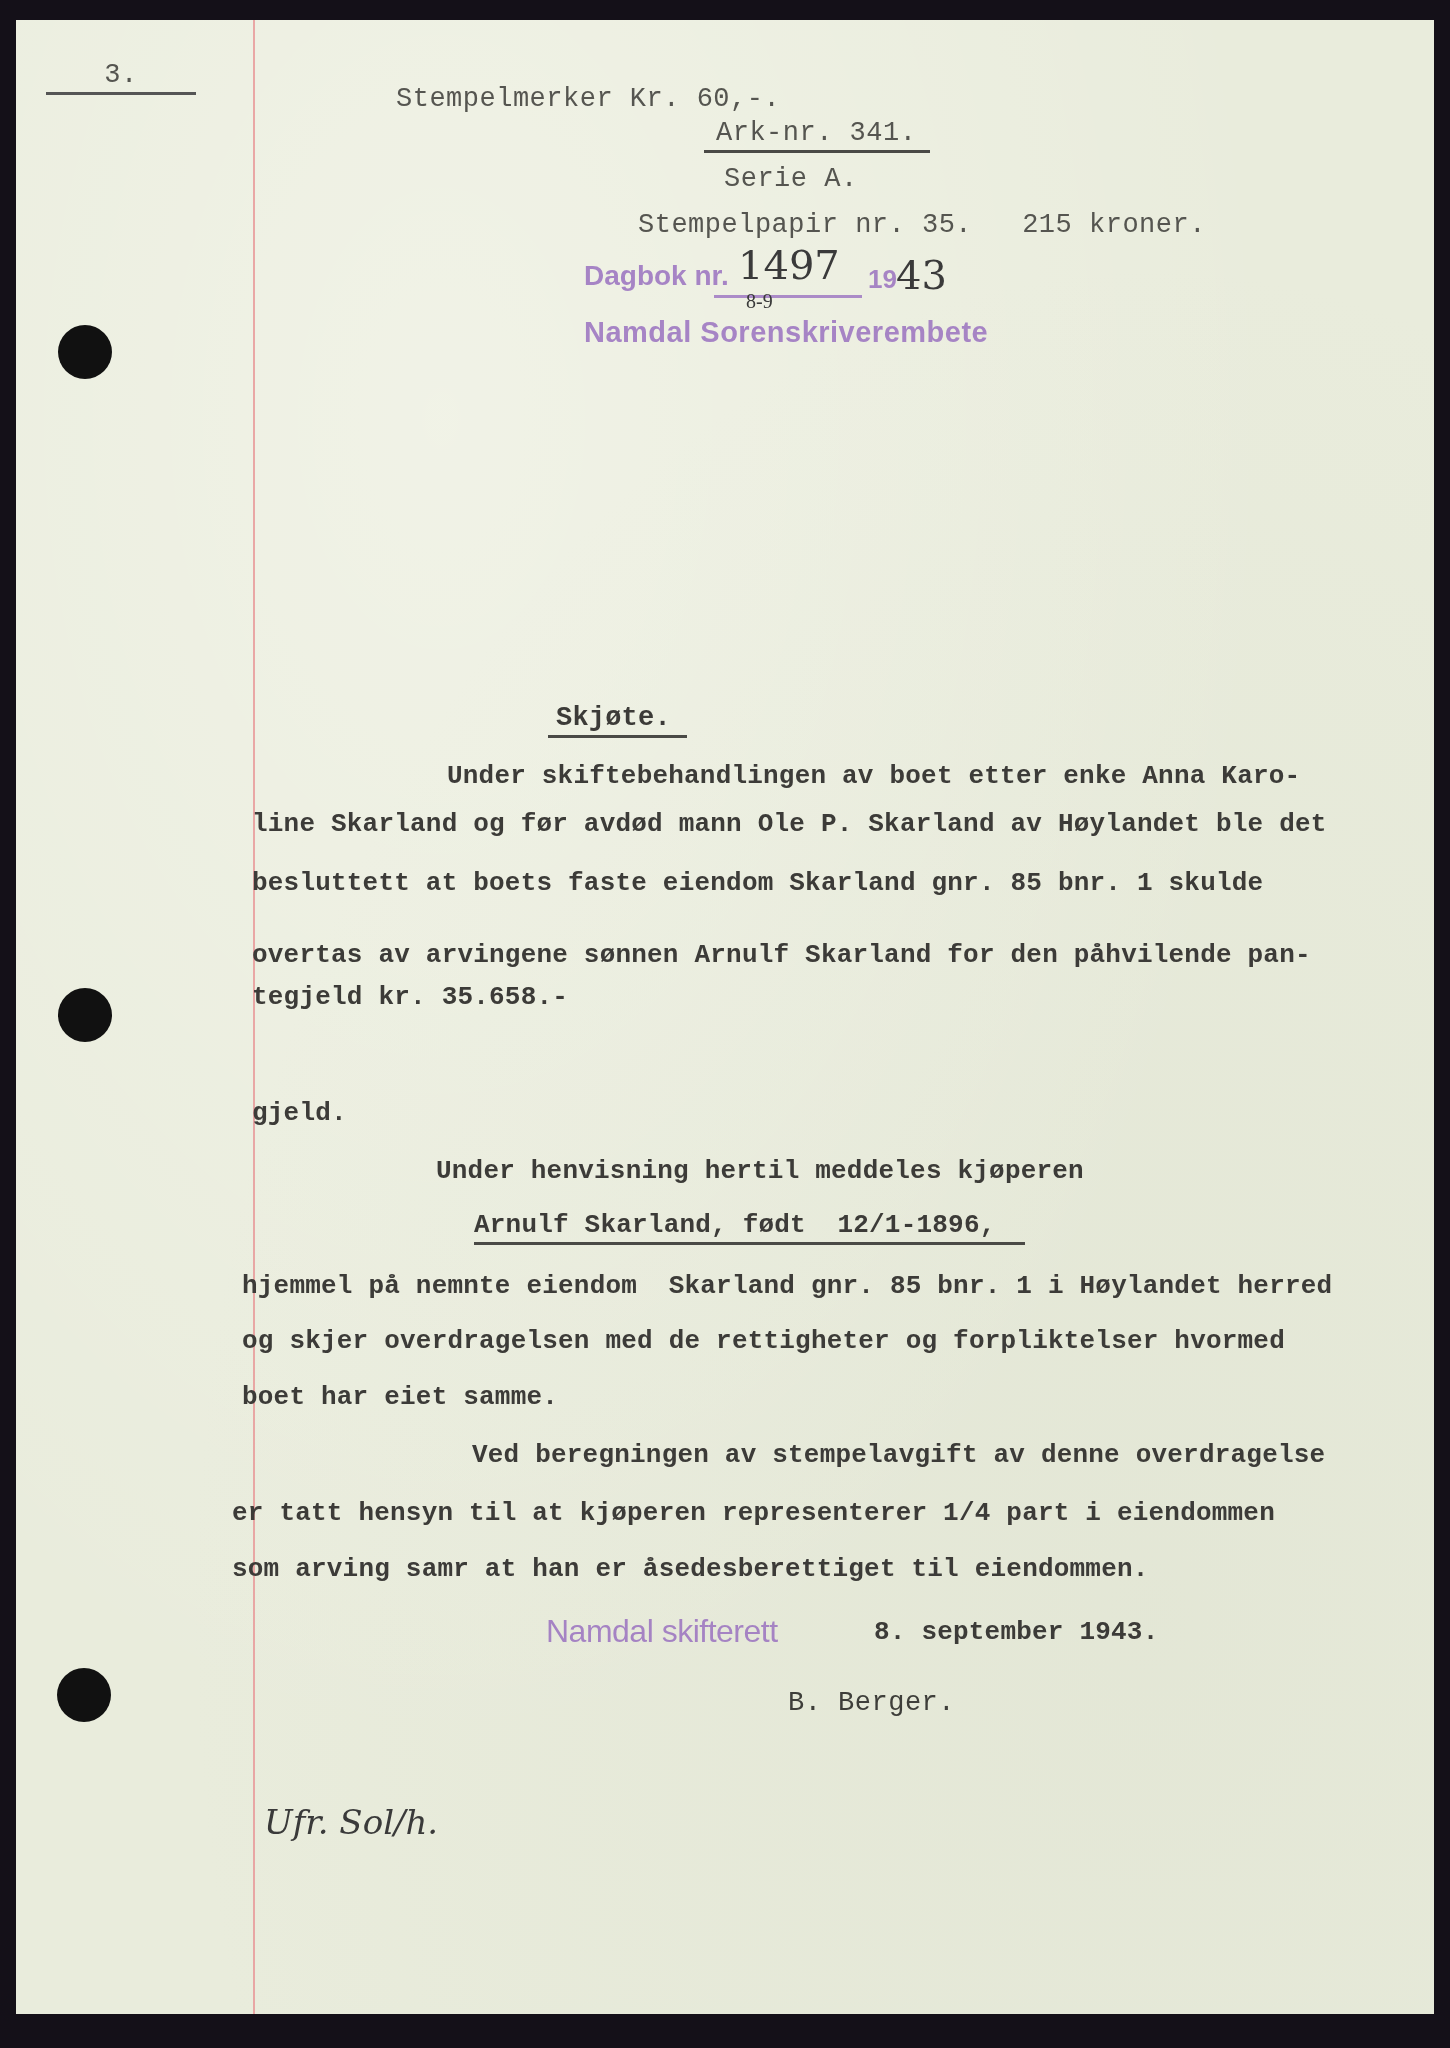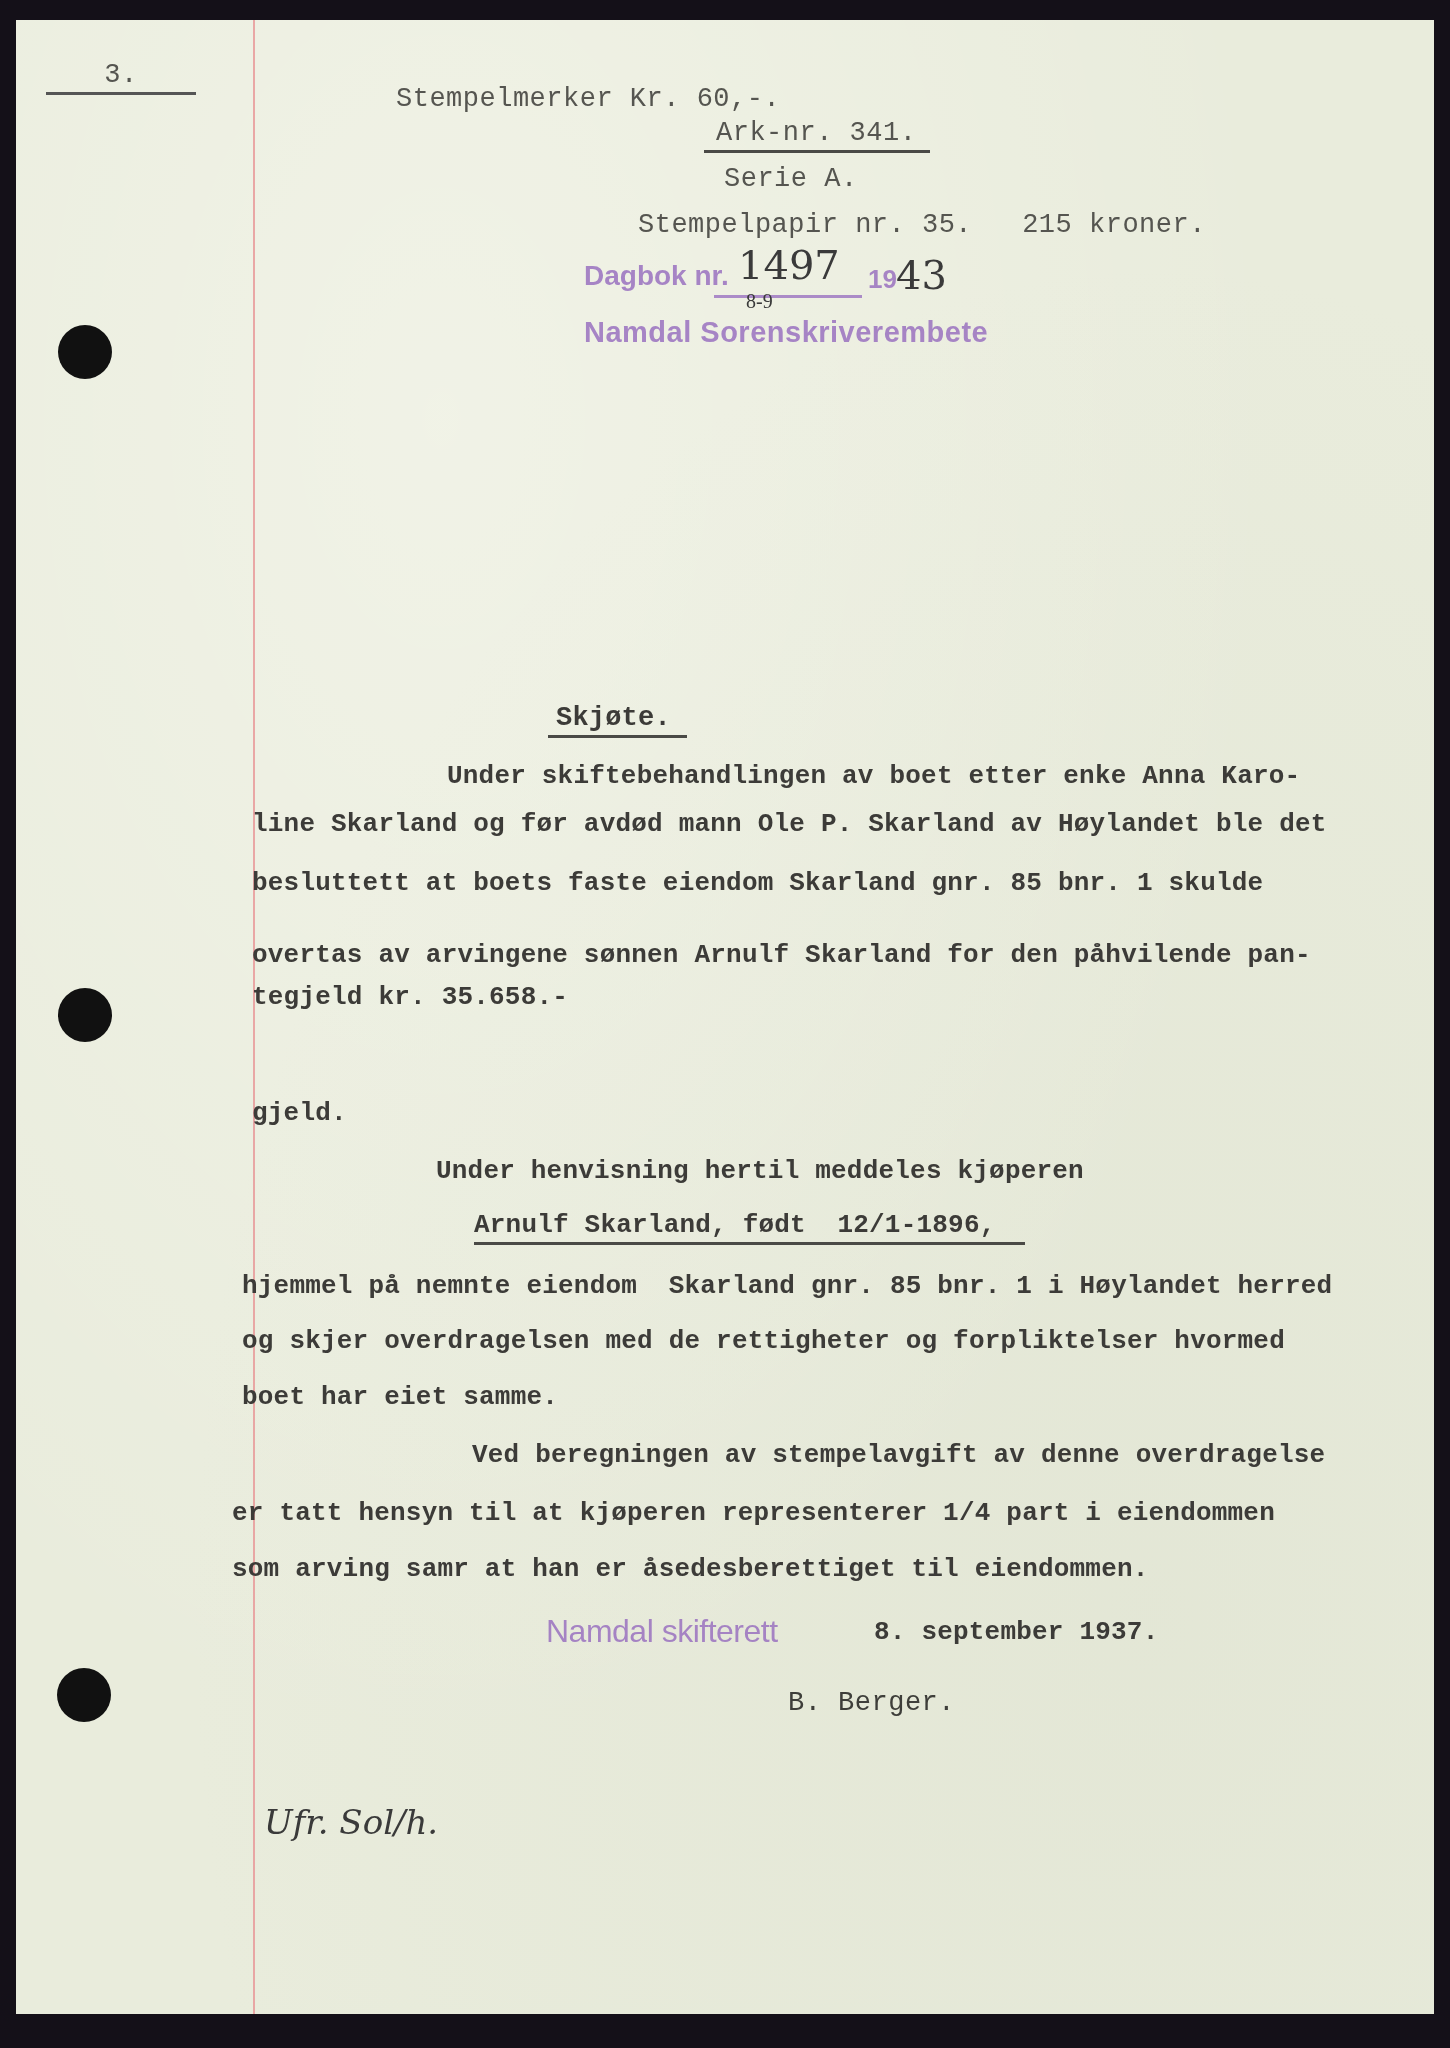--- a/index.html
+++ b/index.html
@@ -124,19 +124,19 @@
     <div class="typed body-text" style="left:420px; top:1136px;">Under henvisning hertil meddeles kjøperen</div>
     <div class="typed body-text underline" style="left:458px; top:1190px; padding-right:30px;">Arnulf Skarland, født  12/1-1896,</div>
     <div class="typed body-text" style="left:226px; top:1251px;">hjemmel på nemnte eiendom  Skarland gnr. 85 bnr. 1 i Høylandet herred</div>
     <div class="typed body-text" style="left:226px; top:1306px;">og skjer overdragelsen med de rettigheter og forpliktelser hvormed</div>
     <div class="typed body-text" style="left:226px; top:1362px;">boet har eiet samme.</div>
     <div class="typed body-text" style="left:456px; top:1420px;">Ved beregningen av stempelavgift av denne overdragelse</div>
     <div class="typed body-text" style="left:216px; top:1478px;">er tatt hensyn til at kjøperen representerer 1/4 part i eiendommen</div>
     <div class="typed body-text" style="left:216px; top:1534px;">som arving samr at han er åsedesberettiget til eiendommen.</div>
 
     <div class="stamp" style="left:530px; top:1593px; font-size:32px; font-weight:normal; letter-spacing:-0.5px;">Namdal skifterett</div>
-    <div class="typed body-text" style="left:858px; top:1597px;">8. september 1937.</div>
+    <div class="typed body-text" style="left:858px; top:1597px;">8. september 1943.</div>
     <div class="typed header-text" style="left:772px; top:1668px; color:#3e3e3a;">B. Berger.</div>
 
     <div class="handwriting" style="left:248px; top:1782px; font-size:34px;">Ufr. Sol/h.</div>
 
   </div>
 </div>
 
 </body></html>

